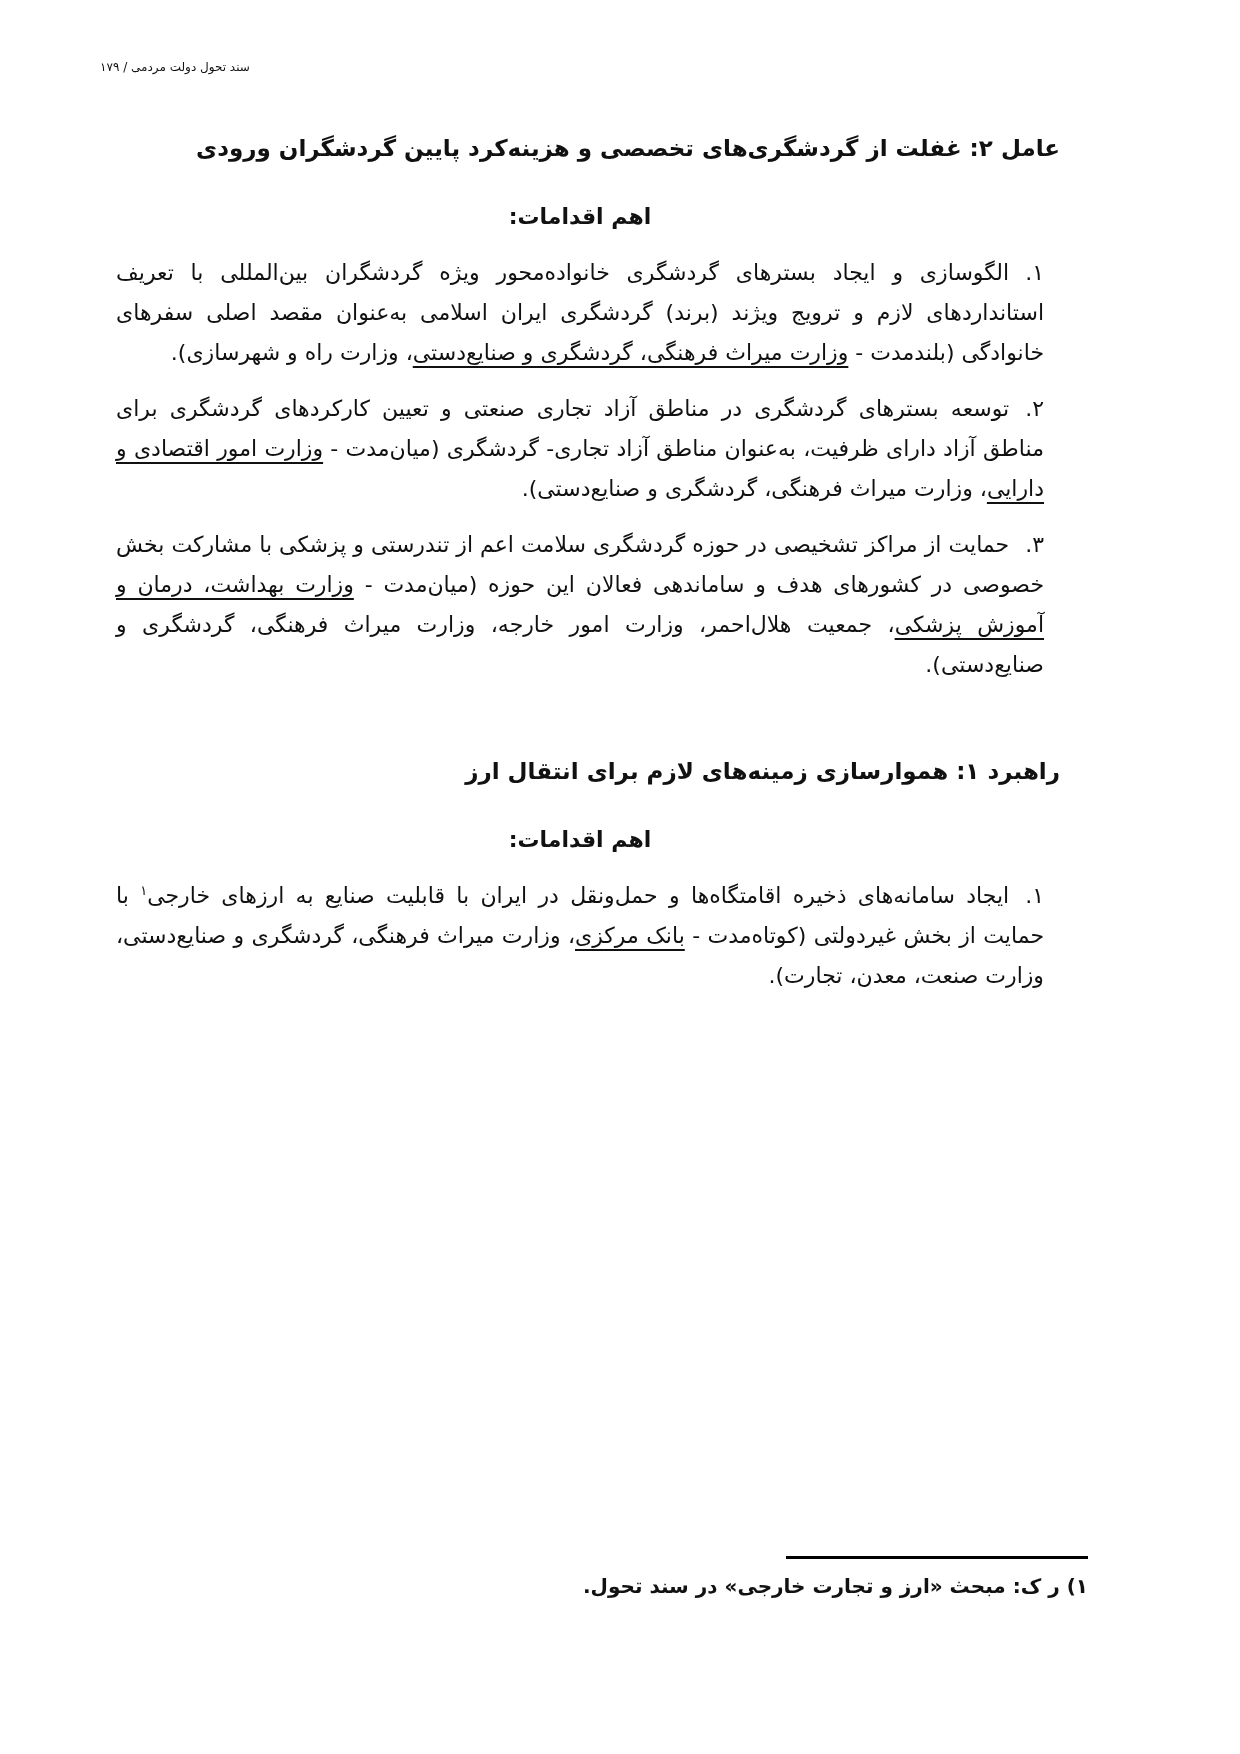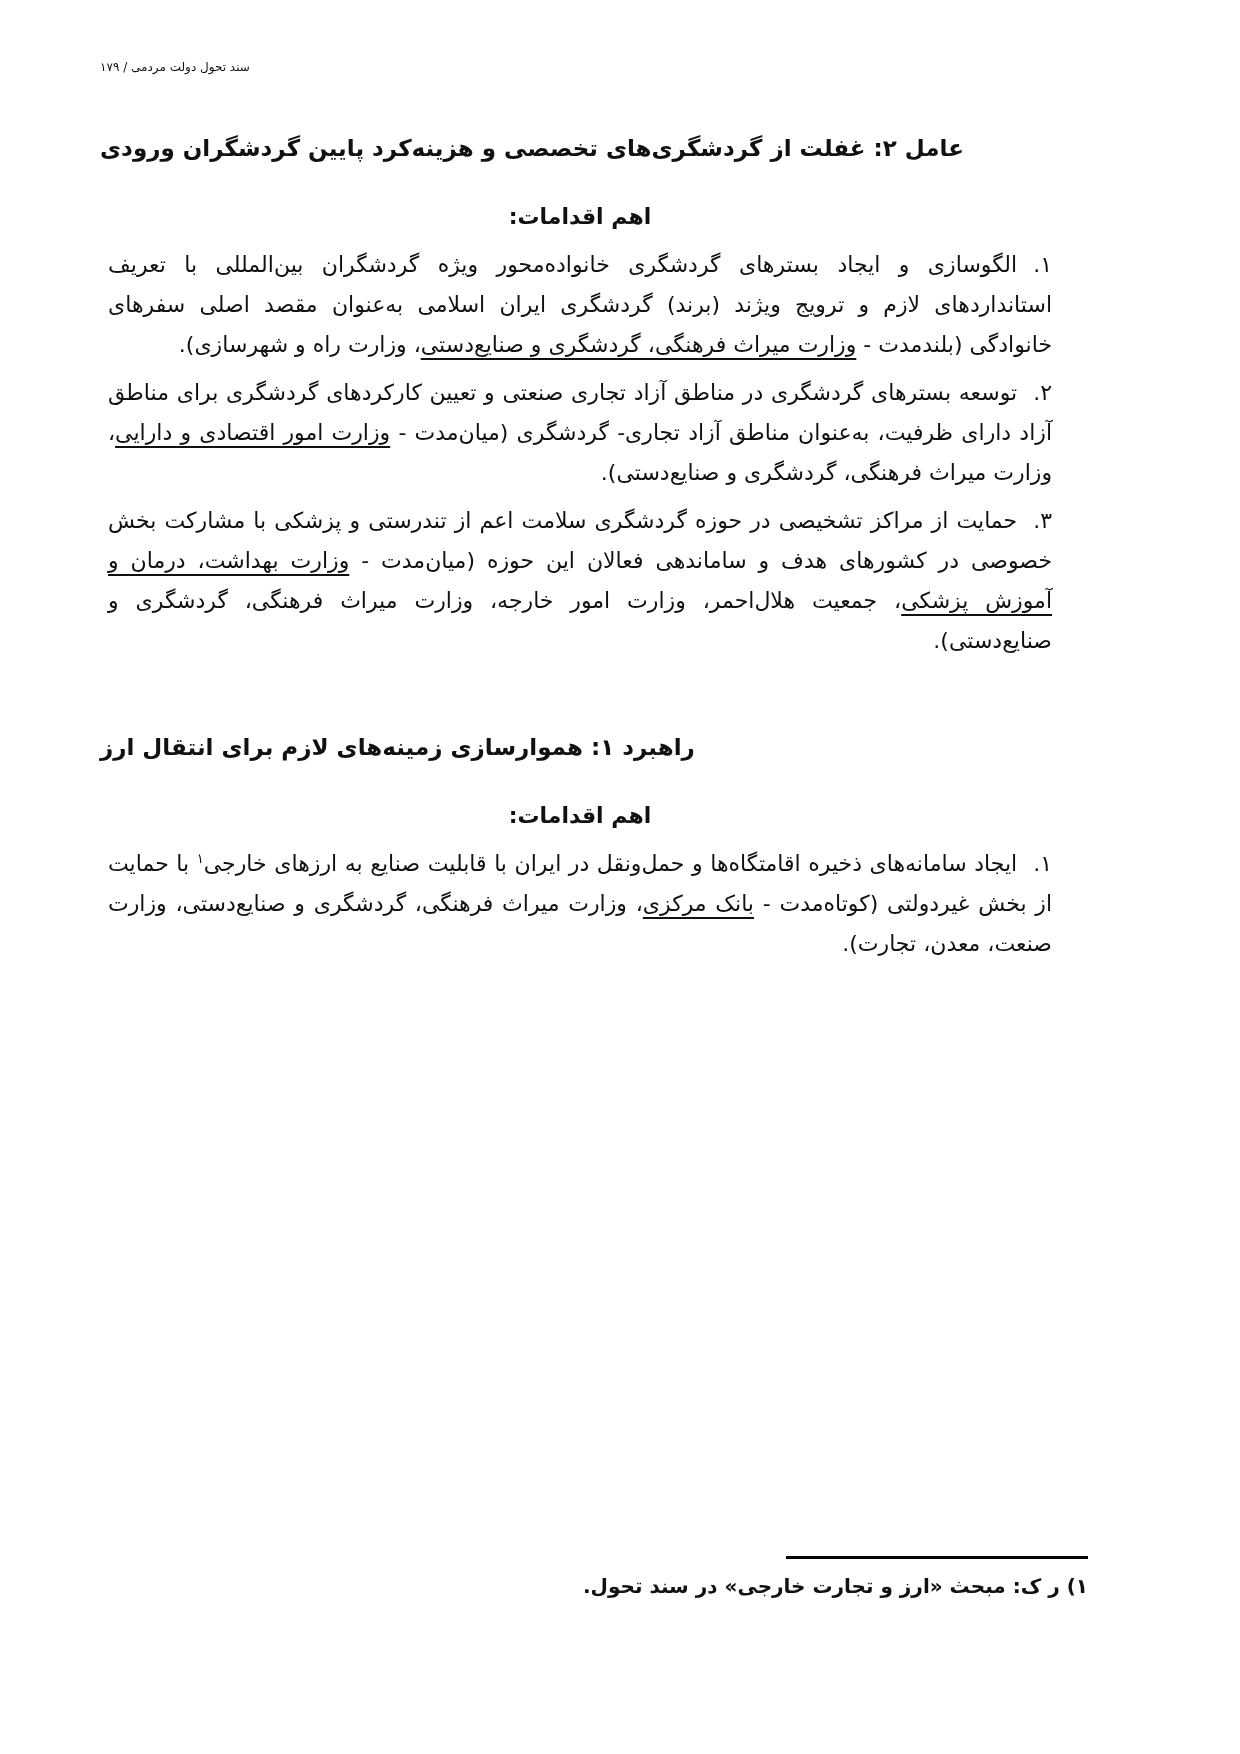--- a/index.html
+++ b/index.html
@@ -29,35 +29,35 @@
     right: 180px;
     direction: rtl;
   }
 
   .factor-title,
   .strategy-title {
     margin: 0;
     font-size: 23px;
     font-weight: bold;
     line-height: 45px;
-    text-align: left;
+    text-align: right;
   }
 
   .actions-label {
     margin: 26px 0 0 0;
     font-size: 22px;
     font-weight: bold;
     line-height: 40px;
     text-align: center;
   }
 
   .items { margin: 2px 0 0 0; }
 
   .item {
-    margin: 8px;
+    margin: 16px;
     font-size: 22px;
     line-height: 40px;
     text-align: justify;
     text-justify: inter-word;
   }
 
   .item .num { margin-left: 16px; }
 
   .u {
     text-decoration: underline;

